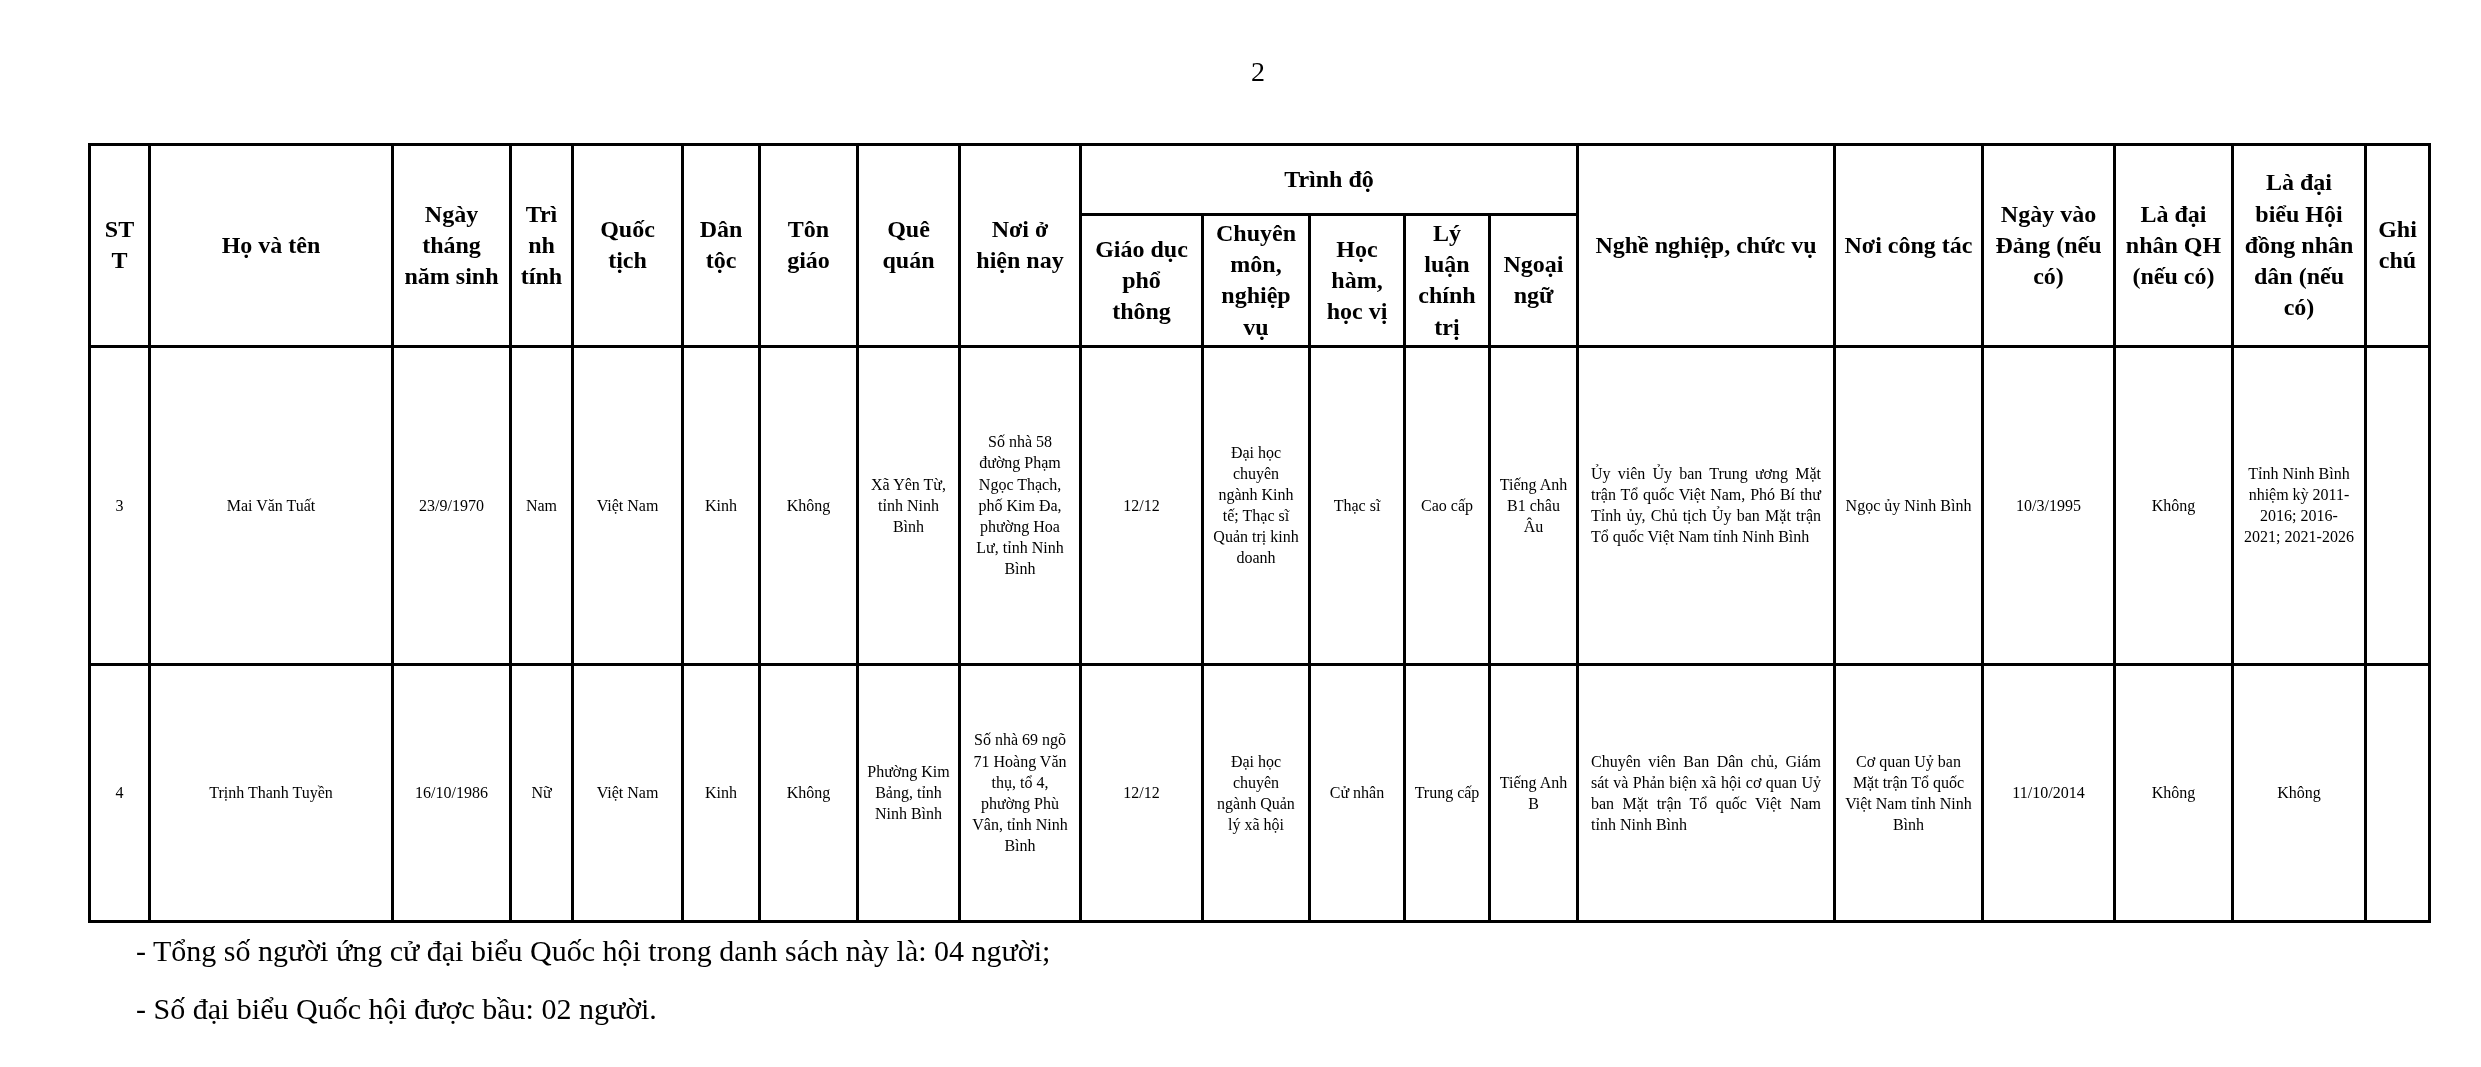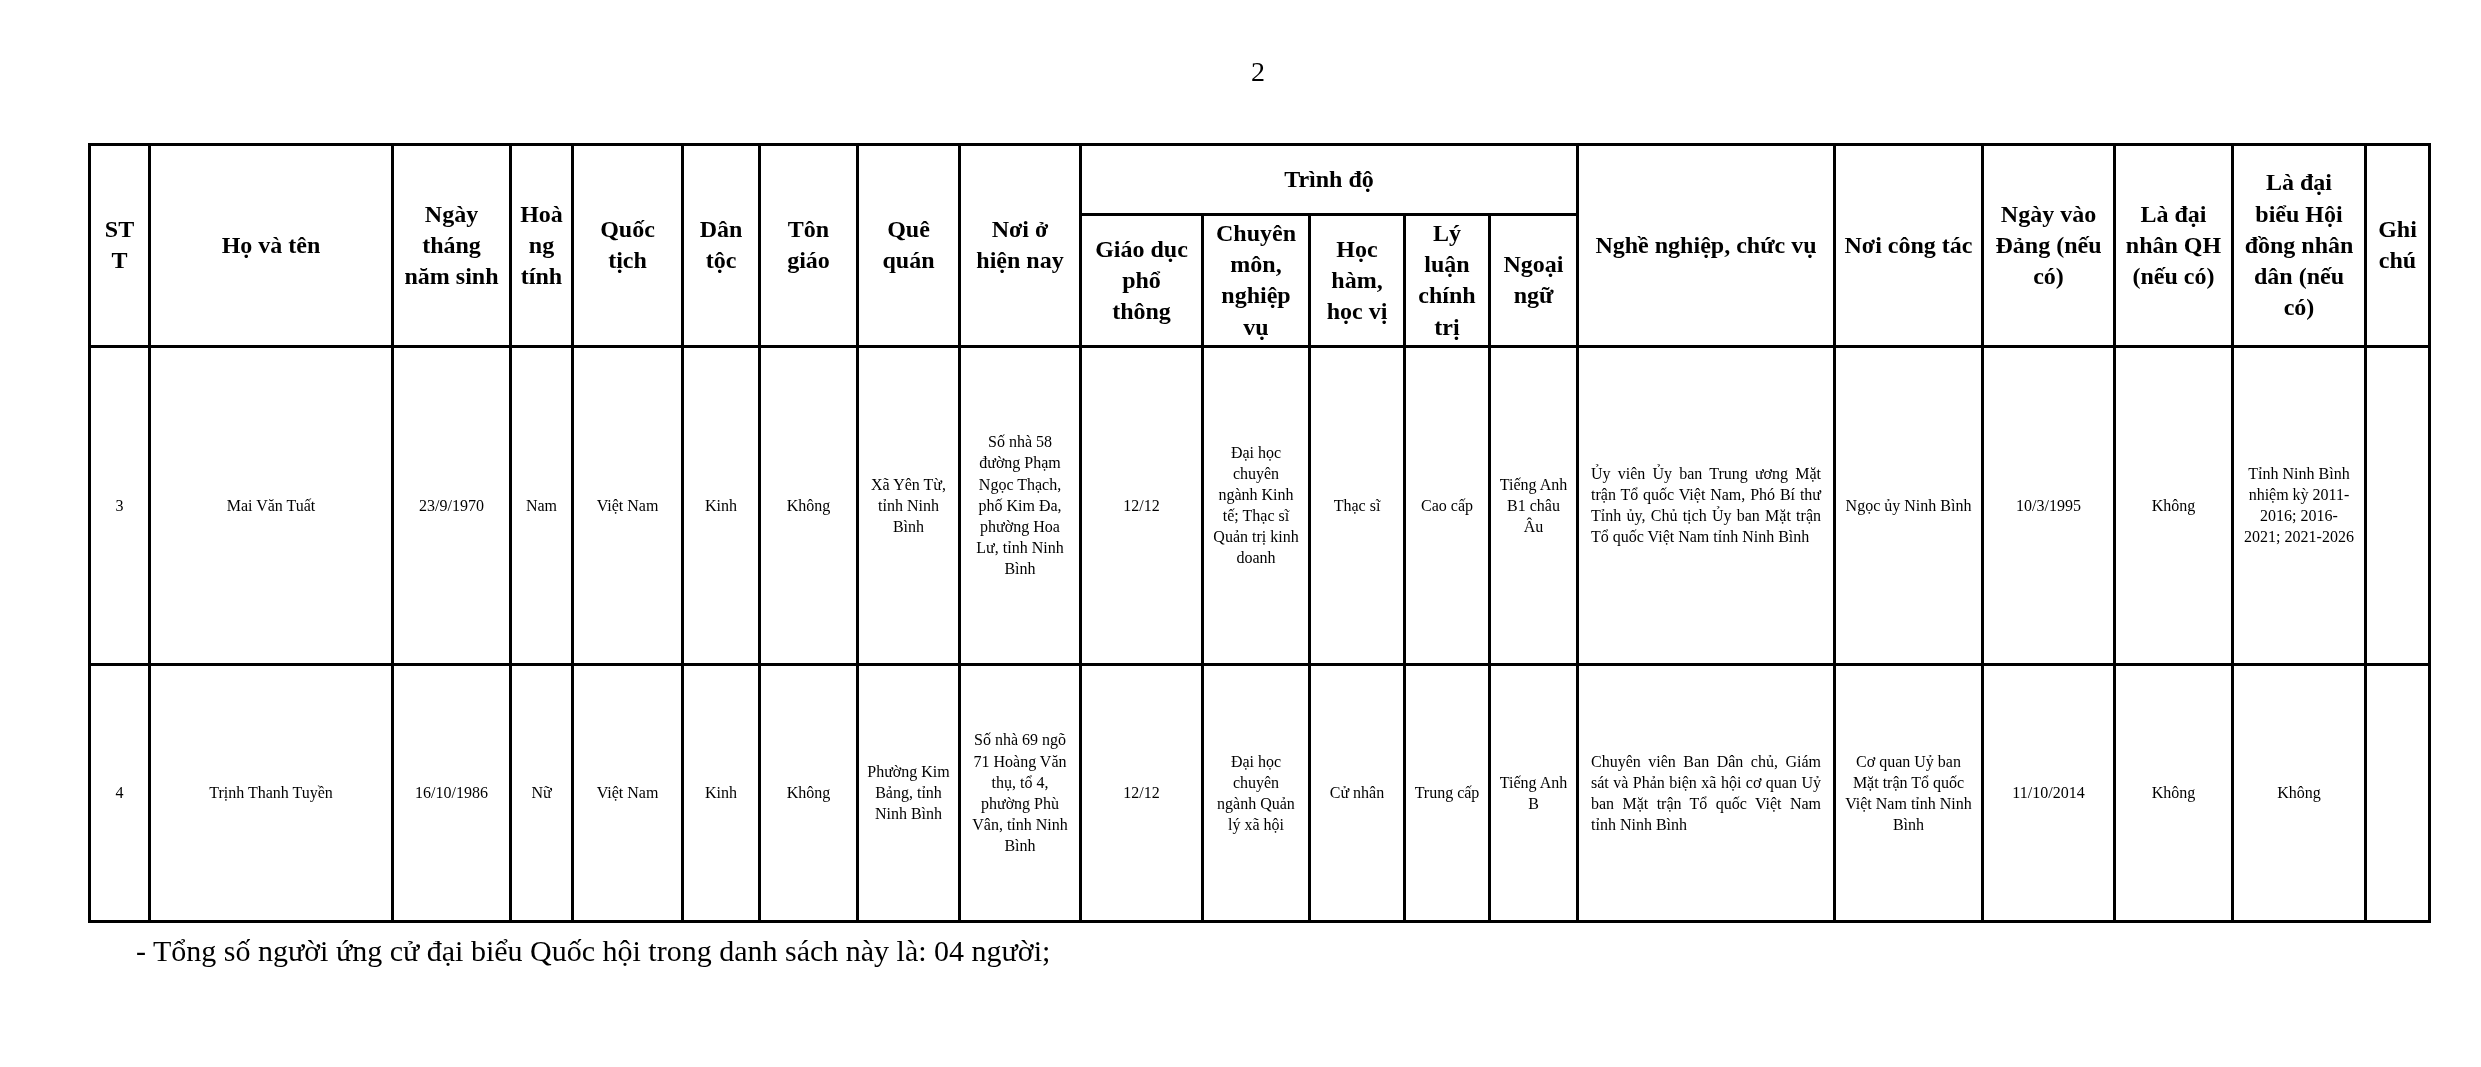--- a/index.html
+++ b/index.html
@@ -78,21 +78,21 @@
       <col style="width:132px">
         <col style="width:118px">
         <col style="width:133px">
         <col style="width:64px">
     </colgroup>
     <thead>
       <tr class="group-row">
         <th rowspan="2">STT</th>
         <th rowspan="2">Họ và tên</th>
         <th rowspan="2">Ngày tháng năm sinh</th>
-        <th rowspan="2">Hoàng tính</th>
+        <th rowspan="2">Trình tính</th>
         <th rowspan="2">Quốc tịch</th>
         <th rowspan="2">Dân tộc</th>
         <th rowspan="2">Tôn giáo</th>
         <th rowspan="2">Quê quán</th>
         <th rowspan="2">Nơi ở hiện nay</th>
         <th colspan="5">Trình độ</th>
         <th rowspan="2">Nghề nghiệp, chức vụ</th>
         <th rowspan="2">Nơi công tác</th>
         <th rowspan="2">Ngày vào Đảng (nếu có)</th>
         <th rowspan="2">Là đại nhân QH (nếu có)</th>
@@ -150,15 +150,16 @@
         <td>11/10/2014</td>
         <td>Không</td>
         <td>Không</td>
         <td></td>
       </tr>
     </tbody>
   </table>
 
   <div class="footer-notes">
     <p class="note-line">- Tổng số người ứng cử đại biểu Quốc hội trong danh sách này là: 04 người;</p>
+    <p class="note-line">- Số đại biểu Quốc hội được bầu: 02 người.</p>
   </div>
 
 </div>
 
 </body></html>

